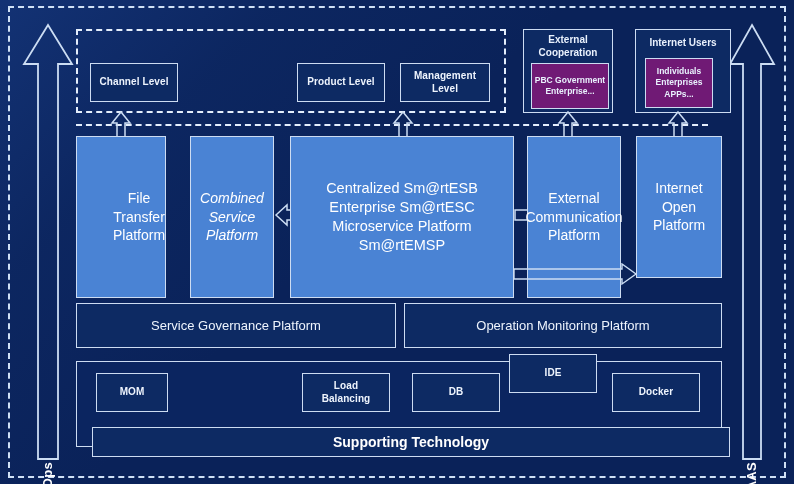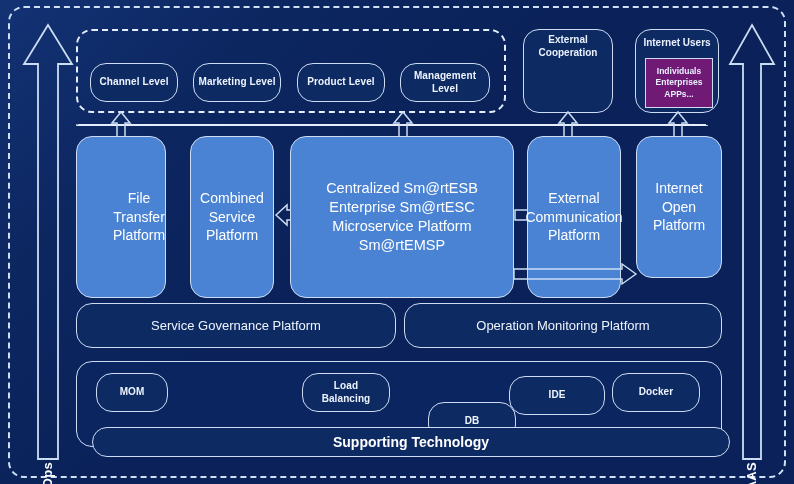--- a/index.html
+++ b/index.html
@@ -11,21 +11,21 @@
     overflow:hidden;
     position:relative;
   }
   #canvas{
     position:absolute;left:0;top:0;width:794px;height:484px;
     background:
       linear-gradient(135deg, rgba(30,70,150,.45) 0%, rgba(30,70,150,.12) 22%, rgba(10,34,89,0) 45%),
       #0a2259;
   }
   
-  .abs{position:absolute;box-sizing:border-box;border-radius:16px;}
+  .abs{position:absolute;box-sizing:border-box;}
 
   
   .outer-frame{
     left:8px;top:6px;width:778px;height:472px;
     border:2px dashed #cfe0f5;
   }
 
   
   .level-group{
     left:76px;top:29px;width:430px;height:84px;
@@ -123,38 +123,39 @@
       <polygon points="24,3 46,42 33,42 33,437 15,437 15,42 2,42" fill="none" stroke="#ccddf3" stroke-width="1.8"></polygon>
     </svg>
     <span class="vbar-label">PAAS</span>
   </div>
 
   <div class="abs level-group"></div>
 
   <div class="abs box small" style="left:90px;top:63px;width:88px;height:39px;">
     <span>Channel Level</span>
   </div>
-  <div class="abs box small" style="left:193px;top:63px;width:88px;height:39px;">
-    <span>Marketing Level</span>
-  </div>
   <div class="abs box small" style="left:297px;top:63px;width:88px;height:39px;">
     <span>Product Level</span>
   </div>
   <div class="abs box small" style="left:400px;top:63px;width:90px;height:39px;">
     <span>Management Level</span>
   </div>
 
   <div class="abs grp" style="left:523px;top:29px;width:90px;height:84px;">
     <div class="grp-title" style="top:4px;">
       <div>External</div>
       <div>Cooperation</div>
     </div>
-  </div>
-
-  <div class="abs grp" style="left:635px;top:29px;width:84px;height:84px;padding-left:29px;">
+    <div class="grp-inner" style="left:7px;top:33px;width:76px;height:44px;flex-direction:column;">
+      <div>PBC Government</div>
+      <div>Enterprise...</div>
+    </div>
+  </div>
+
+  <div class="abs grp" style="left:635px;top:29px;width:96px;height:84px;padding-left:29px;">
     <div class="grp-title" style="top:7px;">Internet Users</div>
     <div class="grp-inner" style="left:9px;top:28px;width:66px;height:48px;flex-direction:column;">
       <div>Individuals</div>
       <div>Enterprises</div>
       <div>APPs...</div>
     </div>
   </div>
 
   <div class="abs dash-line"></div>
 
@@ -178,21 +179,21 @@
       <polygon points="11,2 20,13 15,13 15,27 7,27 7,13 2,13" fill="none" stroke="#ccddf3" stroke-width="1.5"></polygon>
     </svg>
   </div>
 
   <div class="abs plat" style="left:76px;top:136px;width:90px;height:162px;flex-direction:column;padding-left:36px;">
     <div>File</div>
     <div>Transfer</div>
     <div>Platform</div>
   </div>
 
-  <div class="abs plat" style="left:190px;top:136px;width:84px;height:162px;flex-direction:column;">
+  <div class="abs plat" style="left:190px;top:136px;width:84px;height:162px;flex-direction:column;font-style:italic;">
     <div>Combined</div>
     <div>Service</div>
     <div>Platform</div>
   </div>
 
   <div class="abs arrow-h" style="left:274px;top:202px;width:28px;height:26px;">
     <svg width="28" height="26" viewBox="0 0 28 26">
       <polygon points="2,13 13,3 13,8 26,8 26,18 13,18 13,23" fill="none" stroke="#ccddf3" stroke-width="1.5"></polygon>
     </svg>
   </div>
@@ -240,26 +241,26 @@
     <div>
       <div>MOM</div>
     </div>
   </div>
   <div class="abs box small" style="left:302px;top:373px;width:88px;height:39px;">
     <div>
       <div>Load</div>
       <div>Balancing</div>
     </div>
   </div>
-  <div class="abs box small" style="left:428px;top:373px;width:88px;height:39px;margin-top:29px;">
+  <div class="abs box small" style="left:412px;top:373px;width:88px;height:39px;">
     <div>
       <div>DB</div>
     </div>
   </div>
-  <div class="abs box small" style="left:509px;top:376px;width:96px;height:39px;">
+  <div class="abs box small" style="left:509px;top:354px;width:88px;height:39px;">
     <div>
       <div>IDE</div>
     </div>
   </div>
   <div class="abs box small" style="left:612px;top:373px;width:88px;height:39px;">
     <div>
       <div>Docker</div>
     </div>
   </div>
 

